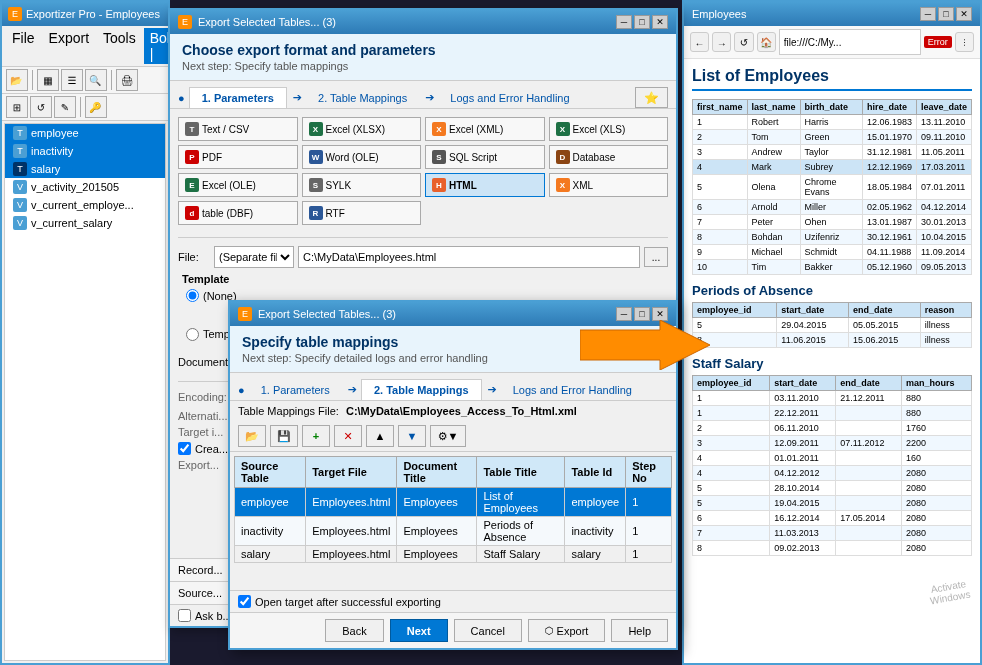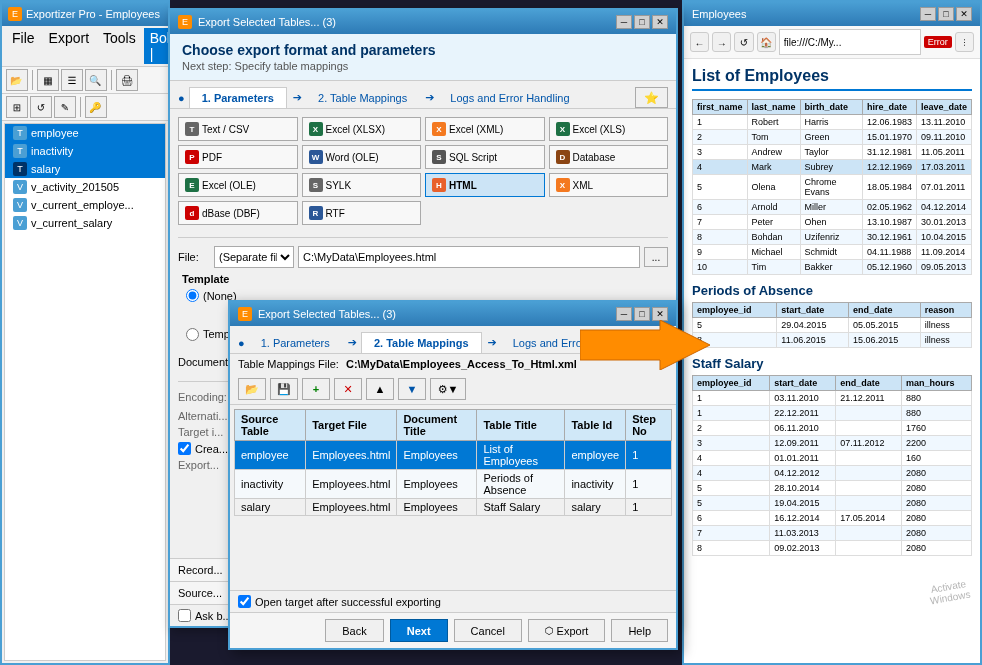--- a/index.html
+++ b/index.html
@@ -496,21 +496,21 @@
     <button class="format-btn selected">
       <div class="format-icon icon-html">H</div>
       <span>HTML</span>
     </button>
     <button class="format-btn">
       <div class="format-icon icon-xml">X</div>
       <span>XML</span>
     </button>
     <button class="format-btn">
       <div class="format-icon icon-dbase">d</div>
-      <span>dBase (DBF)</span>
+      <span>table (DBF)</span>
     </button>
     <button class="format-btn">
       <div class="format-icon icon-word">R</div>
       <span>RTF</span>
     </button>
   </div>
 
   <div class="section-divider"></div>
 
   <div class="file-row">
@@ -589,20 +589,24 @@
       <div class="title-bar-icon">E</div>
       <span>Export Selected Tables... (3)</span>
     </div>
     <div class="dialog-controls">
       <button class="dialog-ctrl-btn">─</button>
       <button class="dialog-ctrl-btn">□</button>
       <button class="dialog-ctrl-btn">✕</button>
     </div>
   </div>
 
+  <div class="dialog-header">
+    <h2>Specify table mappings</h2>
+    <p>Next step: Specify detailed logs and error handling</p>
+  </div>
 
   <div class="wizard-tabs">
     <div style="display:flex;align-items:center;gap:4px;margin-right:4px;">
       <span style="color:#0055aa;font-size:11px;">●</span>
     </div>
     <div class="wizard-tab">
       <span>1. Parameters</span>
     </div>
     <div style="display:flex;align-items:center;gap:4px;margin-left:6px;margin-right:4px;">
       <span style="color:#0055aa;font-size:11px;">➔</span>
@@ -774,21 +778,21 @@
             <td>6</td>
             <td>Arnold</td>
             <td>Miller</td>
             <td>02.05.1962</td>
             <td>04.12.2014</td>
           </tr>
         <tr>
             <td>7</td>
             <td>Peter</td>
             <td>Ohen</td>
-            <td>13.10.1987</td>
+            <td>13.01.1987</td>
             <td>30.01.2013</td>
           </tr>
         <tr>
             <td>8</td>
             <td>Bohdan</td>
             <td>Uzifenriz</td>
             <td>30.12.1961</td>
             <td>10.04.2015</td>
           </tr>
         <tr>

